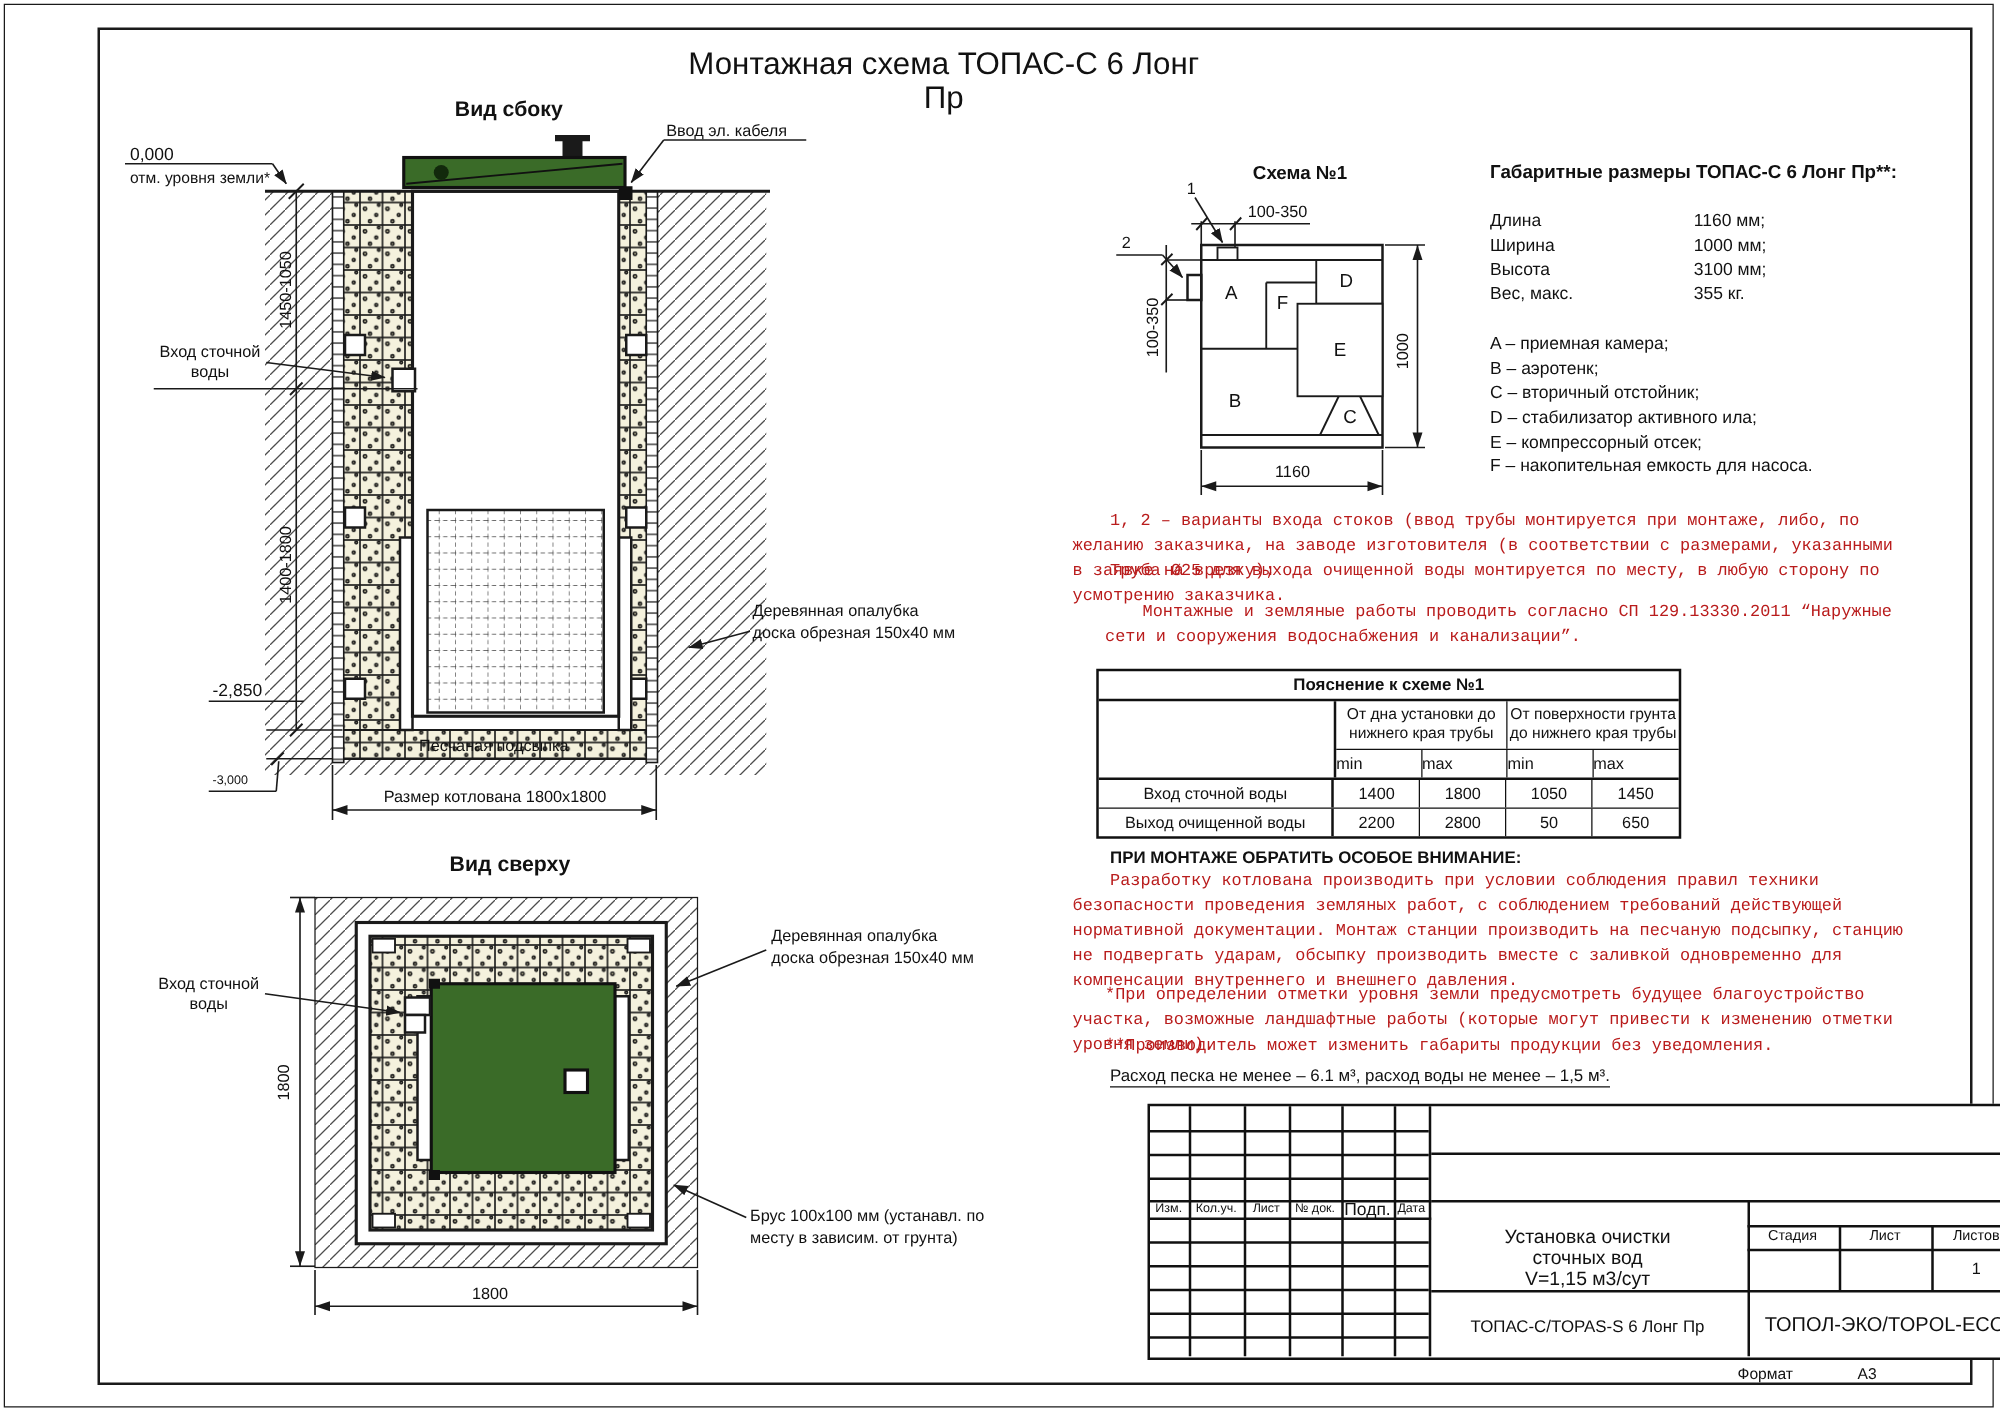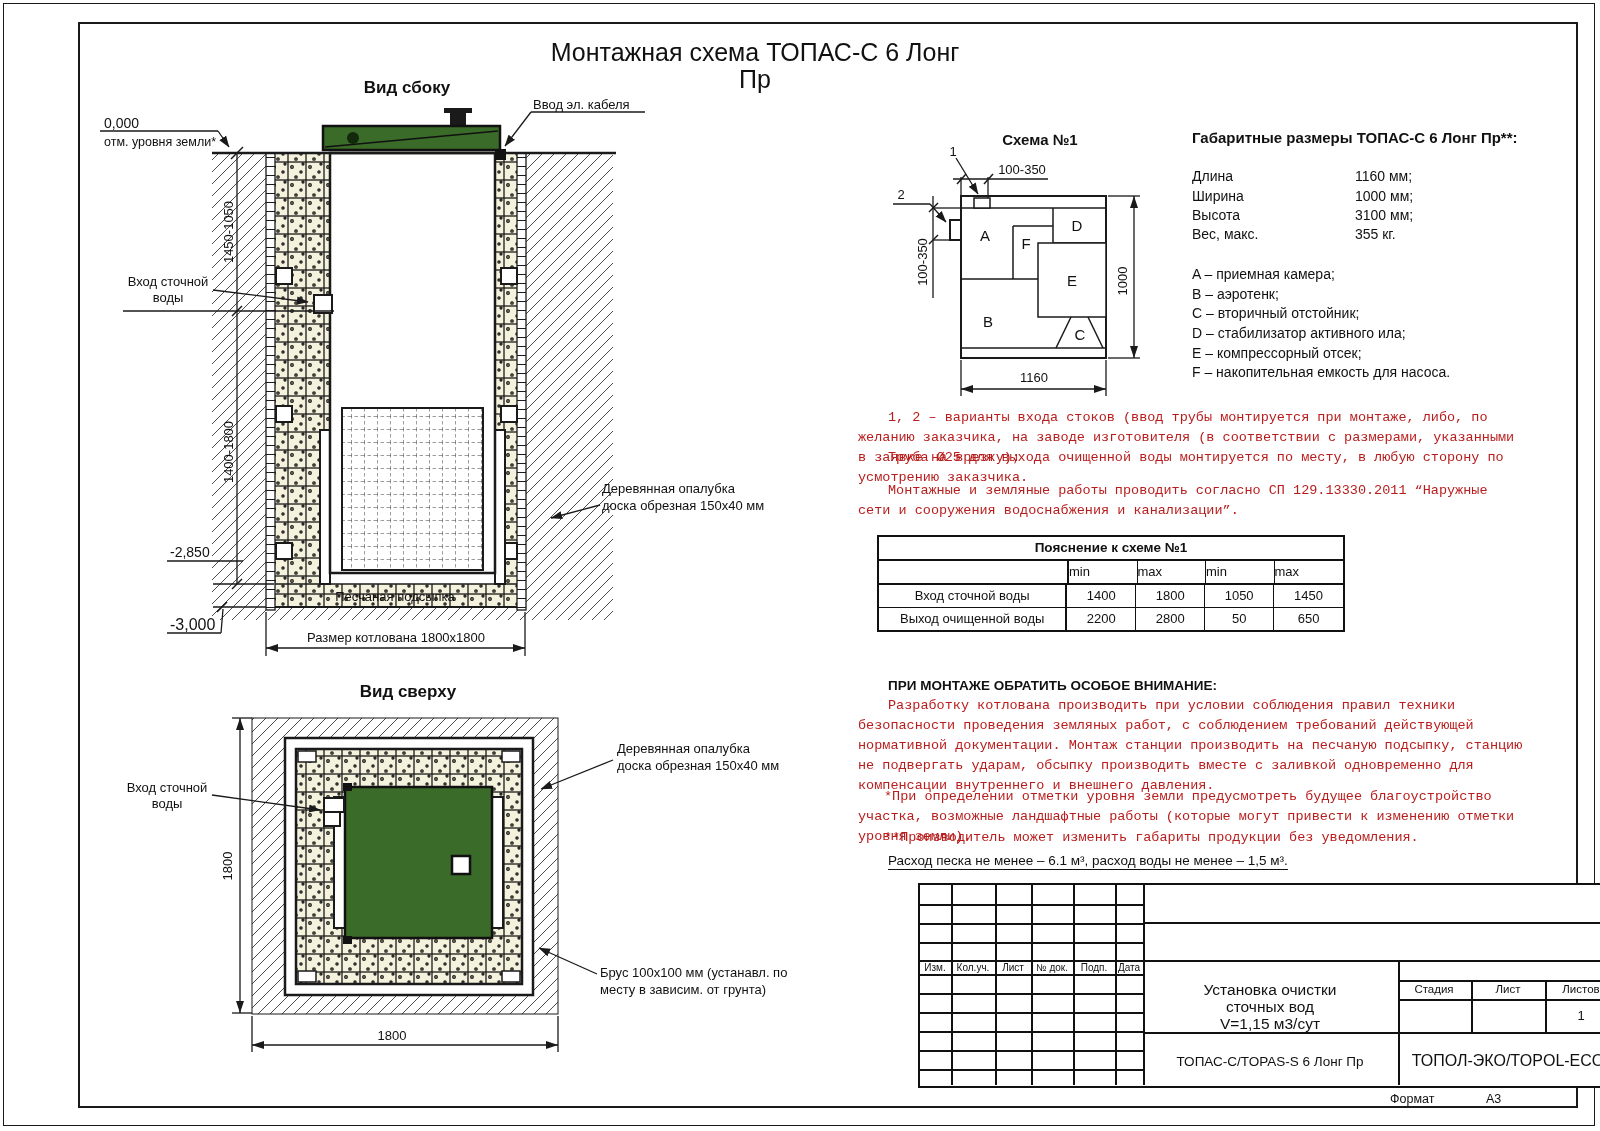--- a/index.html
+++ b/index.html
@@ -220,21 +220,21 @@
 
   <div class="lbl cc vtitle" style="left:407px;top:87px;">Вид сбоку</div>
   <div class="lbl" style="left:533px;top:97px;">Ввод эл. кабеля</div>
   <div class="lbl" style="left:104px;top:116px;font-size:14px;">0,000</div>
   <div class="lbl" style="left:104px;top:135px;font-size:12.5px;">отм. уровня земли*</div>
   <div class="lbl cc" style="left:168px;top:281px;">Вход сточной</div>
   <div class="lbl cc" style="left:168px;top:297px;">воды</div>
   <div class="lbl rot" style="left:228px;top:232px;">1450-1050</div>
   <div class="lbl rot" style="left:228px;top:452px;">1400-1800</div>
   <div class="lbl" style="left:170px;top:545px;font-size:14px;">-2,850</div>
-  <div class="lbl" style="left:170px;top:617px;font-size:16px;">-3,000</div>
+  <div class="lbl" style="left:170px;top:617px;font-size:10px;">-3,000</div>
   <div class="lbl cc" style="left:395px;top:596px;">Песчаная подсыпка</div>
   <div class="lbl cc" style="left:396px;top:637px;">Размер котлована 1800х1800</div>
   <div class="lbl" style="left:602px;top:481px;">Деревянная опалубка</div>
   <div class="lbl" style="left:602px;top:498px;">доска обрезная 150х40 мм</div>
 
   <div class="lbl cc vtitle" style="left:408px;top:691px;">Вид сверху</div>
   <div class="lbl cc" style="left:167px;top:787px;">Вход сточной</div>
   <div class="lbl cc" style="left:167px;top:803px;">воды</div>
   <div class="lbl rot" style="left:227px;top:866px;">1800</div>
   <div class="lbl cc" style="left:392px;top:1035px;">1800</div>
@@ -268,27 +268,31 @@
   <div class="specrow" style="left:1355px;top:226px;">355 кг.</div>
   <div class="specrow" style="left:1192px;top:266px;">A – приемная камера;</div>
   <div class="specrow" style="left:1192px;top:286px;">B – аэротенк;</div>
   <div class="specrow" style="left:1192px;top:305px;">C – вторичный отстойник;</div>
   <div class="specrow" style="left:1192px;top:325px;">D – стабилизатор активного ила;</div>
   <div class="specrow" style="left:1192px;top:345px;">E – компрессорный отсек;</div>
   <div class="specrow" style="left:1192px;top:364px;">F – накопительная емкость для насоса.</div>
 
   <div class="para" style="top:408px;">1, 2 – варианты входа  стоков (ввод трубы монтируется при монтаже, либо, по желанию заказчика, на заводе изготовителя (в соответствии с размерами, указанными в заявке на врезку);</div>
   <div class="para" style="top:448px;">Труба Ø25 для выхода очищенной воды монтируется по месту, в любую сторону по усмотрению заказчика.</div>
-  <div class="para" style="top:481px;">Монтажные и земляные работы проводить согласно СП 129.13330.2011 “Наружные сети и сооружения водоснабжения и канализации”.</div>
+  <div class="para" style="top:481px;margin-left:26px;">Монтажные и земляные работы проводить согласно СП 129.13330.2011 “Наружные сети и сооружения водоснабжения и канализации”.</div>
 
   <div class="extable">
     <div class="ext-title b">Пояснение к схеме №1</div>
     <div class="ext-mid">
       <div class="ext-labelcol"></div>
       <div class="ext-right">
+        <div class="ext-groups">
+          <div class="ext-group">От дна установки до нижнего края трубы</div>
+          <div class="ext-group">От поверхности грунта до нижнего края трубы</div>
+        </div>
         <div class="ext-minmax">
           <div>min</div>
           <div>max</div>
           <div>min</div>
           <div>max</div>
         </div>
       </div>
     </div>
     <div class="ext-row">
       <div class="rl">Вход сточной воды</div>
@@ -339,21 +343,21 @@
     <div class="hl" style="left:478px;top:114px;width:217px;"></div>
     <div class="hl" style="left:225px;top:147px;width:470px;height:2px;"></div>
     <div class="vl" style="left:478px;top:75px;height:125px;width:2px;"></div>
     <div class="vl" style="left:551px;top:95px;height:52px;"></div>
     <div class="vl" style="left:625px;top:95px;height:52px;"></div>
 
     <div class="tb-txt cc" style="left:15px;top:82px;font-size:10px;">Изм.</div>
     <div class="tb-txt cc" style="left:53px;top:82px;font-size:10px;">Кол.уч.</div>
     <div class="tb-txt cc" style="left:93px;top:82px;font-size:10px;">Лист</div>
     <div class="tb-txt cc" style="left:132px;top:82px;font-size:10px;">№ док.</div>
-    <div class="tb-txt cc" style="left:174px;top:82px;font-size:10px;">Подп.</div>
+    <div class="tb-txt cc" style="left:174px;top:82px;font-size:14px;">Подп.</div>
     <div class="tb-txt cc" style="left:209px;top:82px;font-size:10px;">Дата</div>
 
     <div class="tb-txt cc" style="left:350px;top:105px;font-size:15.5px;">Установка очистки</div>
     <div class="tb-txt cc" style="left:350px;top:122px;font-size:15.5px;">сточных вод</div>
     <div class="tb-txt cc" style="left:350px;top:139px;font-size:15.5px;">V=1,15 м3/сут</div>
 
     <div class="tb-txt cc" style="left:350px;top:176px;font-size:13.5px;">ТОПАС-С/TOPAS-S 6 Лонг Пр</div>
 
     <div class="tb-txt cc" style="left:514px;top:104px;font-size:11.5px;">Стадия</div>
     <div class="tb-txt cc" style="left:588px;top:104px;font-size:11.5px;">Лист</div>

